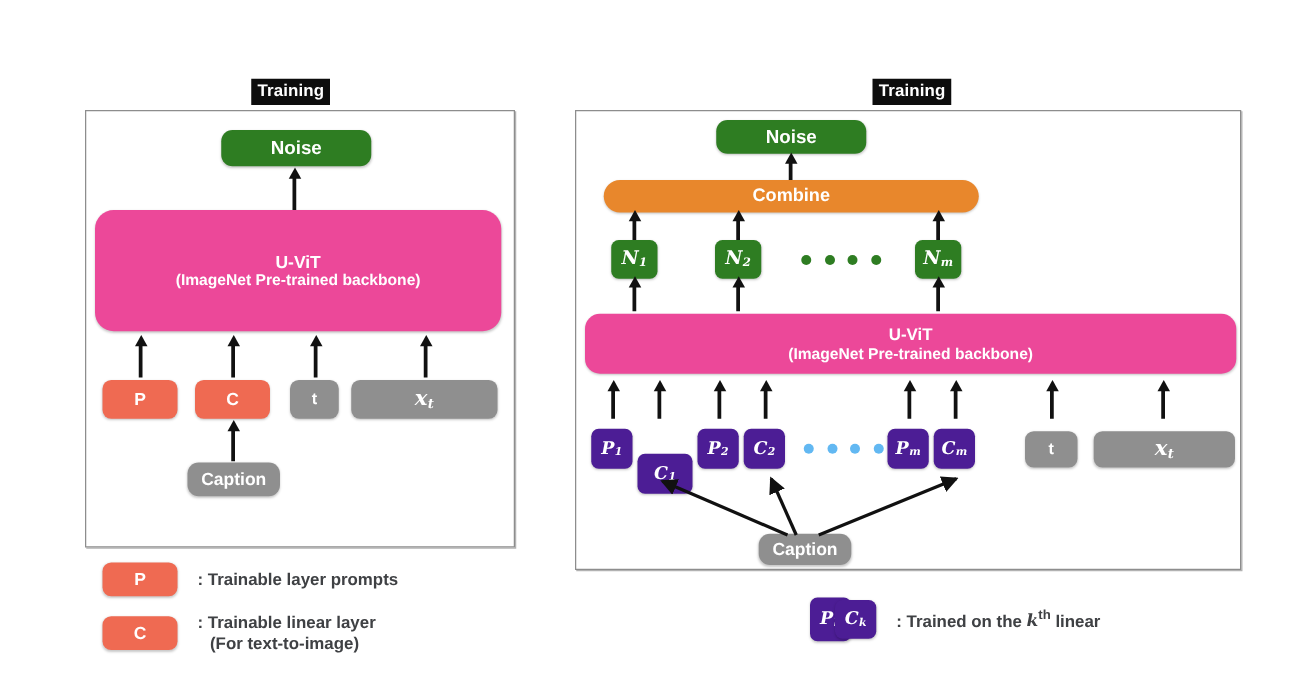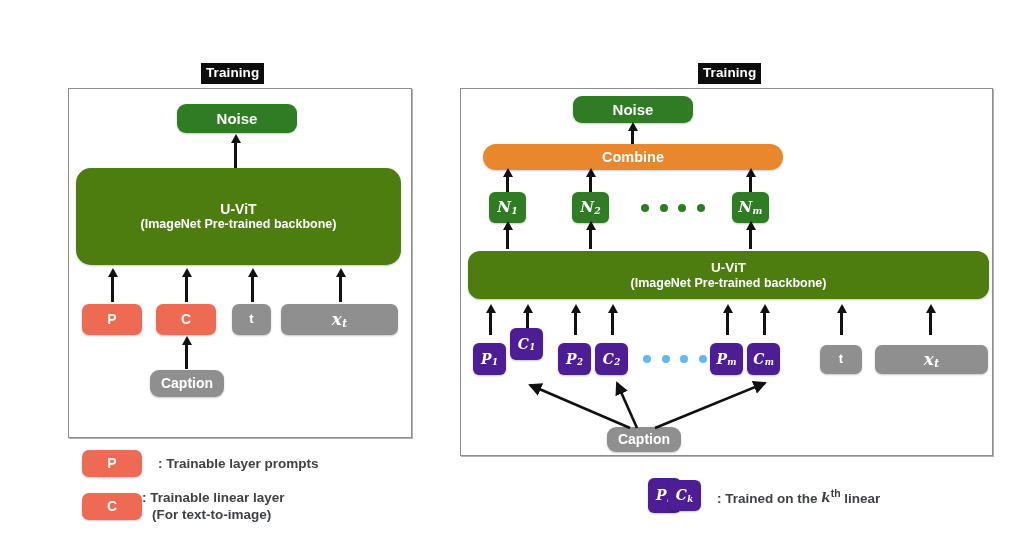--- a/index.html
+++ b/index.html
@@ -52,21 +52,21 @@
     color: #ffffff;
     font-weight: bold;
     text-align: center;
     box-sizing: border-box;
     border-radius: 7px;
     box-shadow: 0 1px 2px rgba(0,0,0,0.22);
     white-space: nowrap;
     line-height: 1.15;
   }
   .node.green   { background: #2e7d22; }
-  .node.blue    { background: #4d7c0f; }
+  .node.blue    { background: #ec4899; }
   .node.orange  { background: #e8872c; }
   .node.red     { background: #ef6a52; }
   .node.gray    { background: #8f8f8f; }
   .node.lightblue { background: #4c1d95; }
 
   .node.pill    { border-radius: 9px; }
   .node.small   { border-radius: 6px; }
 
   .node .sub {
     display: block;
@@ -241,21 +241,21 @@
   <div class="arrow-v" style="left:726px; top:312px; height:23px;"></div>
   <div class="arrow-v" style="left:763px; top:312px; height:23px;"></div>
   <div class="arrow-v" style="left:840px; top:312px; height:23px;"></div>
   <div class="arrow-v" style="left:929px; top:312px; height:23px;"></div>
 
   <div class="node lightblue small" style="left:473px; top:343px; width:33px; height:32px;">
     <span class="mathlabel" style="font-size:14px;">
       <span>P</span><sub>1</sub>
     </span>
   </div>
-  <div class="node lightblue small" style="left:510px; top:328px; width:33px; height:32px;justify-content:center;">
+  <div class="node lightblue small" style="left:510px; top:363px; width:44px; height:32px;justify-content:center;">
     <span class="mathlabel" style="font-size:14px;">
       <span>C</span><sub>1</sub>
     </span>
   </div>
 
   <div class="node lightblue small" style="left:558px; top:343px; width:33px; height:32px;">
     <span class="mathlabel" style="font-size:14px;">
       <span>P</span><sub>2</sub>
     </span>
   </div>
@@ -304,21 +304,21 @@
     <line x1="655" y1="428" x2="765" y2="383" stroke="#111111" stroke-width="2.6" marker-end="url(#ah)"></line>
   </svg>
 
   <div class="legend-row" style="left:82px; top:450px;">
     <div class="node red" style="position:relative; left:0; top:0; width:60px; height:27px; font-size:14px;">P</div>
     <div class="legend-text" style="margin-left:16px;">: Trainable layer prompts</div>
   </div>
 
   <div class="legend-row" style="left:82px; top:489px;">
     <div class="node red" style="position:relative; left:0; top:0; width:60px; height:27px; font-size:14px;">C</div>
-    <div class="legend-text" style="">
+    <div class="legend-text" style="margin-left:16px;">
       <span>: Trainable linear layer</span>
       <span class="ln2">(For text-to-image)</span>
     </div>
   </div>
 
   <div class="legend-row" style="left:591px; top:478px;">
     <div class="node lightblue small" style="position:relative; left:17px; top:0; width:33px; height:35px;margin-left:40px;">
       <span class="mathlabel" style="font-size:14px;">
         <span>P</span><sub>k</sub>
       </span>

